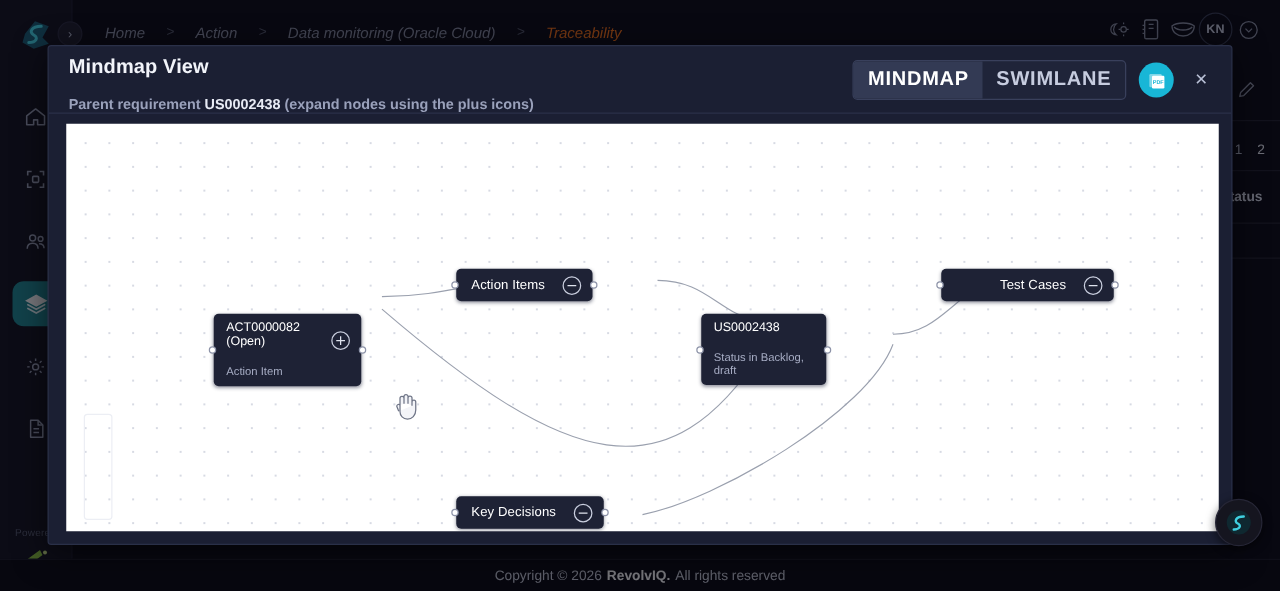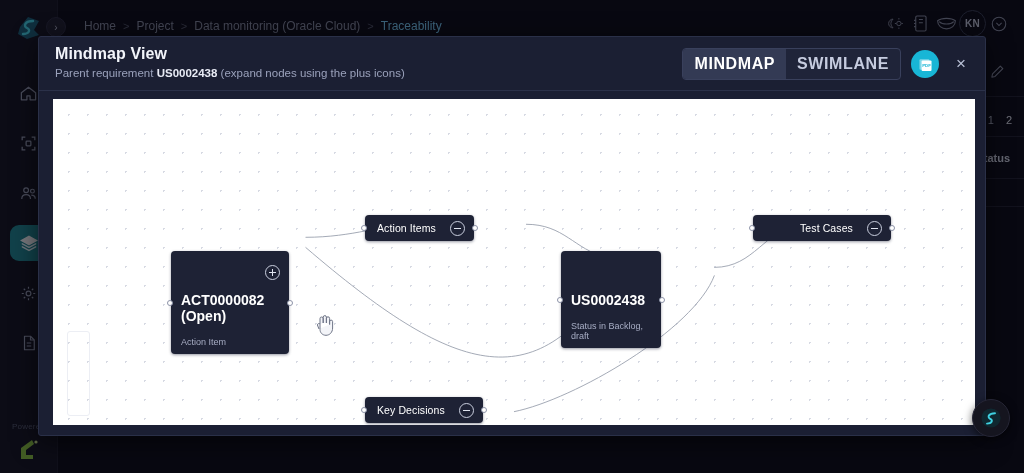--- a/index.html
+++ b/index.html
@@ -32,25 +32,26 @@
 
   .collapse-pill {
     position: absolute; left: 46px; top: 17px; width: 20px; height: 20px;
     border-radius: 50%; background: #20202e; border: 1px solid #2d2d40;
     color: #b9bed0; display: flex; align-items: center; justify-content: center;
     font-size: 10px; z-index: 3;
   }
 
   .breadcrumb {
     position: absolute; left: 84px; top: 19px;
-    font-size: 12px; color: #8b90a4; display: flex; gap: 7px; align-items: center;
+    font-size: 12px; color: #8b90a4; display: flex; gap: 17px; align-items: center;
     white-space: nowrap;
+    font-style: italic;
   }
   .breadcrumb .sep { color: #55596b; font-size: 11px; }
-  .breadcrumb .crumb-active { color: #7dd3fc; }
+  .breadcrumb .crumb-active { color: #f97316; }
 
   .topbar-icons {
     position: absolute; right: 12px; top: 10px;
     display: flex; align-items: center; 
   }
   .tb-ico {
     width: 26px; height: 26px; border-radius: 50%;
     display: flex; align-items: center; justify-content: center;
     color: #8d92a6;
   }
@@ -90,21 +91,21 @@
     background: #1b1f33; border: 1px solid #2a3048; border-radius: 3px;
     z-index: 10; display: flex; flex-direction: column;
     box-shadow: 0 6px 26px rgba(0,0,0,.55);
   }
   .modal-head {
     height: 54px; position: relative; flex: 0 0 54px;
     border-bottom: 1px solid #2b3149;
     padding: 8px 14px 0 16px;
   }
   .modal-title { font-size: 16px; font-weight: bold; color: #f2f4fa; letter-spacing: .1px; }
-  .modal-sub { margin-top: 4px; font-size: 11.5px; color: #9aa1bb; }
+  .modal-sub { margin-top: 15px; font-size: 11.5px; color: #9aa1bb; font-weight: bold; }
   .modal-sub b { color: #e8ebf5; }
 
   .head-right { position: absolute; right: 12px; top: 11px; display: flex; align-items: center; gap: 10px; }
   .seg {
     display: flex; border: 1px solid #39405c; border-radius: 4px; overflow: hidden;
     background: #1f2439;
   }
   .seg-btn {
     padding: 6px 11px; font-size: 16px; font-weight: bold; letter-spacing: .6px;
     color: #c6ccdf; background: transparent;
@@ -133,21 +134,21 @@
 
   
   .node {
     position: absolute; background: #1e2235; border-radius: 4px;
     color: #ffffff; display: flex; align-items: center;
     box-shadow: 0 1px 3px rgba(20,24,48,.45);
   }
   .node-simple { height: 26px; padding: 0 9px 0 12px; gap: 14px; }
   .node-simple .node-label { font-size: 10.5px; font-weight: normal; letter-spacing: .1px; }
   .node-detail { padding: 6px 34px 7px 10px; flex-direction: column; align-items: flex-start; }
-  .node-detail .node-label { font-size: 14px; font-weight: bold; margin-top: 35px; }
+  .node-detail .node-label { font-size: 10px; font-weight: normal; }
   .node-detail .node-sub { font-size: 9px; color: #a7adc4; margin-top: 13px; }
 
   .circ-btn {
     width: 15px; height: 15px; border-radius: 50%;
     border: 1px solid #c9cede; position: relative; flex: 0 0 15px;
   }
   .circ-btn::before, .circ-btn::after {
     content: ""; position: absolute; background: #dfe3ee;
   }
   .circ-btn::before { left: 3px; right: 3px; top: 6px; height: 1px; }
@@ -227,21 +228,21 @@
           <circle cx="22" cy="7" r="1.6" fill="#cfe98a"></circle>
         </svg>
       </div>
     </div>
 
     <div class="collapse-pill">›</div>
 
     <div class="breadcrumb">
       <span>Home</span>
       <span class="sep">&gt;</span>
-      <span>Project</span>
+      <span>Action</span>
       <span class="sep">&gt;</span>
       <span>Data monitoring (Oracle Cloud)</span>
       <span class="sep">&gt;</span>
       <span class="crumb-active">Traceability</span>
     </div>
 
     <div class="topbar-icons">
       <div class="tb-ico">
         <svg width="19" height="17" viewBox="0 0 26 20" fill="none" stroke="currentColor" stroke-width="1.3">
           <path d="M11 4 A6 6 0 1 0 11 16 A7.5 7.5 0 0 1 11 4 Z"></path>
@@ -278,20 +279,25 @@
     <div class="bg-rule" style="top:96px"></div>
     <div class="bg-pager">
       <span>1</span>
       <span class="pg-active">2</span>
     </div>
     <div class="bg-status-hdr">Status</div>
     <div class="bg-rule" style="top:136px"></div>
     <div class="bg-rule" style="top:178px"></div>
     <div class="bg-rule" style="top:206px"></div>
 
+    <div class="footer-bar">
+      <span>Copyright © 2026</span>
+      <b>RevolvIQ.</b>
+      <span>All rights reserved</span>
+    </div>
   </div>
 
   <div class="backdrop"></div>
 
   <div class="modal">
     <div class="modal-head">
       <div class="modal-title">Mindmap View</div>
       <div class="modal-sub">
         <span>Parent requirement</span>
         <b>US0002438</b>

